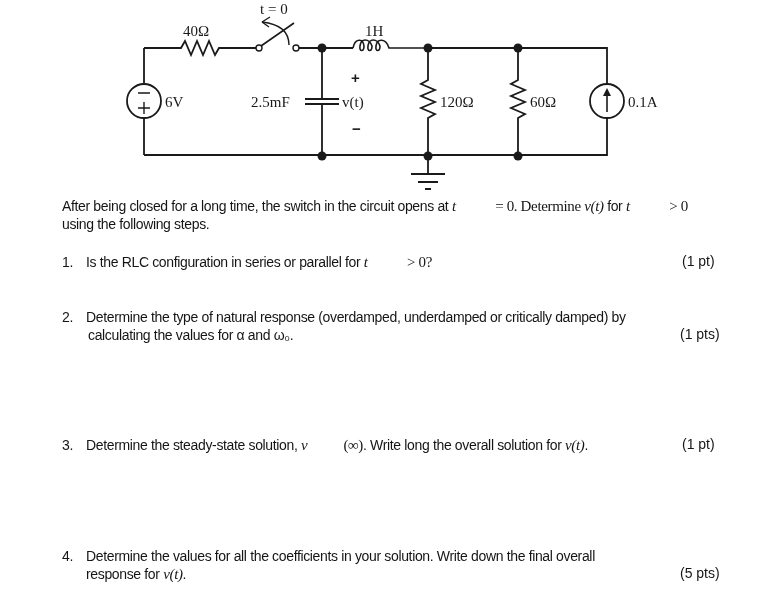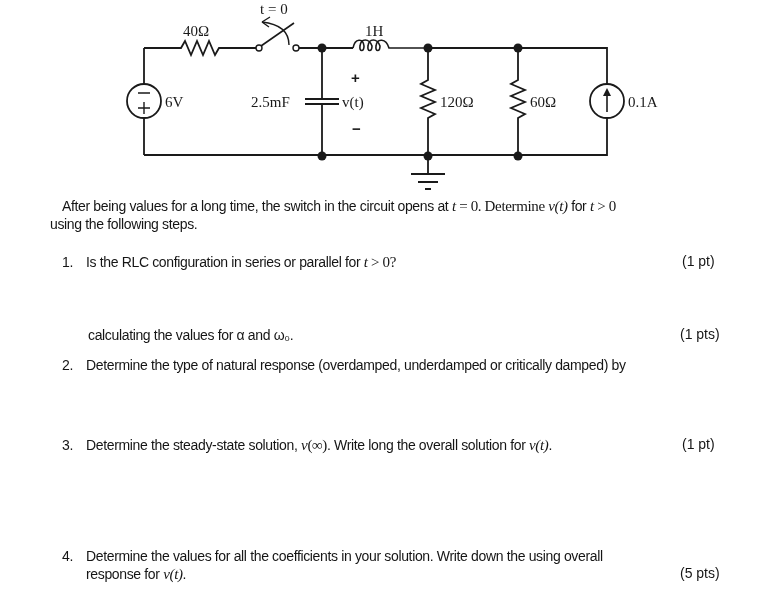--- a/index.html
+++ b/index.html
@@ -4,21 +4,21 @@
 <style>
   html, body { margin: 0; padding: 0; background: #ffffff; }
   body { width: 774px; height: 600px; position: relative; overflow: hidden; font-family: "Liberation Sans", sans-serif; color: #111; }
   #circuit { position: absolute; left: 0; top: 0; width: 774px; height: 200px; }
   .ckt-label { font-family: "Liberation Serif", serif; font-size: 15px; fill: #1a1a1a; }
   .ckt-sign { font-family: "Liberation Sans", sans-serif; font-size: 15px; font-weight: bold; fill: #1a1a1a; }
   .txt { position: absolute; font-family: "Liberation Sans", sans-serif; font-size: 14px; line-height: 18px; color: #151515; letter-spacing: -0.35px; }
   .pts { position: absolute; font-family: "Liberation Sans", sans-serif; font-size: 14px; color: #151515; }
   .num { display: inline-block; width: 24px; }
   .math { font-family: "Liberation Serif", serif; font-style: italic; font-size: 15px; }
-  .mathup { font-family: "Liberation Serif", serif; font-size: 15px; }
+  .mathup { font-family: "Liberation Serif", serif; font-size: 15px; padding-left: 36px; }
 </style>
 </head>
 <body>
 
 <svg id="circuit" viewBox="0 0 774 200" xmlns="http://www.w3.org/2000/svg">
   <g stroke="#1a1a1a" stroke-width="1.8" fill="none">
 
     <path d="M144 48 V84 M144 118 V155"></path>
     <circle cx="144" cy="101" r="17"></circle>
     <path d="M138 93 H150 M138 108 H150 M144 102 V114" stroke-width="1.4"></path>
@@ -70,39 +70,39 @@
   <text class="ckt-label" x="365" y="36">1H</text>
   <text class="ckt-sign" x="351" y="83">+</text>
   <text class="ckt-label" x="342" y="107">v(t)</text>
   <text class="ckt-sign" x="352" y="134">−</text>
   <text class="ckt-label" x="440" y="107">120Ω</text>
   <text class="ckt-label" x="530" y="107">60Ω</text>
   <text class="ckt-label" x="628" y="107">0.1A</text>
 </svg>
 
 <div class="txt" style="left:62px; top:197px;">
-  <span>After being values for a long time, the switch in the circuit opens at </span><span class="math">t</span><span class="mathup"> = 0. Determine </span><span class="math">v</span><span class="math">(t)</span><span> for </span><span class="math">t</span><span class="mathup"> &gt; 0</span>
+  <span>After being closed for a long time, the switch in the circuit opens at </span><span class="math">t</span><span class="mathup"> = 0. Determine </span><span class="math">v</span><span class="math">(t)</span><span> for </span><span class="math">t</span><span class="mathup"> &gt; 0</span>
 </div>
-<div class="txt" style="left:50px; top:215px;">using the following steps.</div>
+<div class="txt" style="left:62px; top:215px;">using the following steps.</div>
 
 <div class="txt" style="left:62px; top:253px;">
   <span class="num">1.</span><span>Is the RLC configuration in series or parallel for </span><span class="math">t</span><span class="mathup"> &gt; 0?</span>
 </div>
 <div class="pts" style="left:682px; top:253px;">(1 pt)</div>
 
-<div class="txt" style="left:62px; top:308px;margin-top:48px;">
+<div class="txt" style="left:62px; top:308px;">
   <span class="num">2.</span><span>Determine the type of natural response (overdamped, underdamped or critically damped) by</span>
 </div>
 <div class="txt" style="left:88px; top:326px;">calculating the values for α and ω₀.</div>
 <div class="pts" style="left:680px; top:326px;">(1 pts)</div>
 
 <div class="txt" style="left:62px; top:436px;">
   <span class="num">3.</span><span>Determine the steady-state solution, </span><span class="math">v</span><span class="mathup">(∞)</span><span>. Write long the overall solution for </span><span class="math">v</span><span class="math">(t)</span><span>.</span>
 </div>
 <div class="pts" style="left:682px; top:436px;">(1 pt)</div>
 
 <div class="txt" style="left:62px; top:547px;">
-  <span class="num">4.</span><span>Determine the values for all the coefficients in your solution. Write down the using overall</span>
+  <span class="num">4.</span><span>Determine the values for all the coefficients in your solution. Write down the final overall</span>
 </div>
 <div class="txt" style="left:86px; top:565px;">
   <span>response for </span><span class="math">v</span><span class="math">(t)</span><span>.</span>
 </div>
 <div class="pts" style="left:680px; top:565px;">(5 pts)</div>
 
 </body></html>

